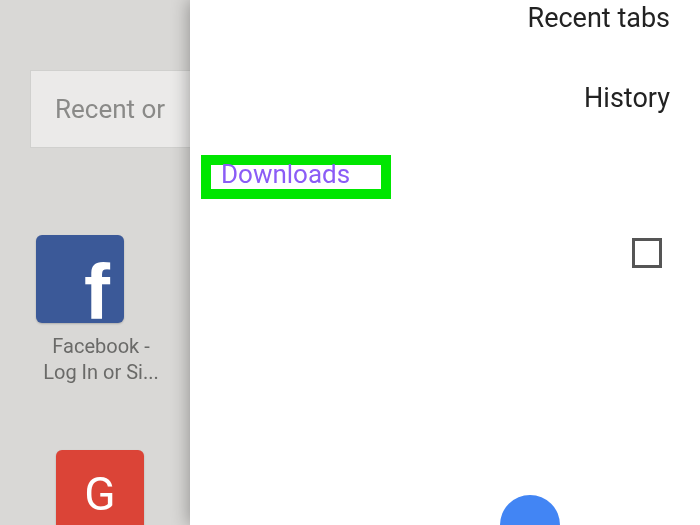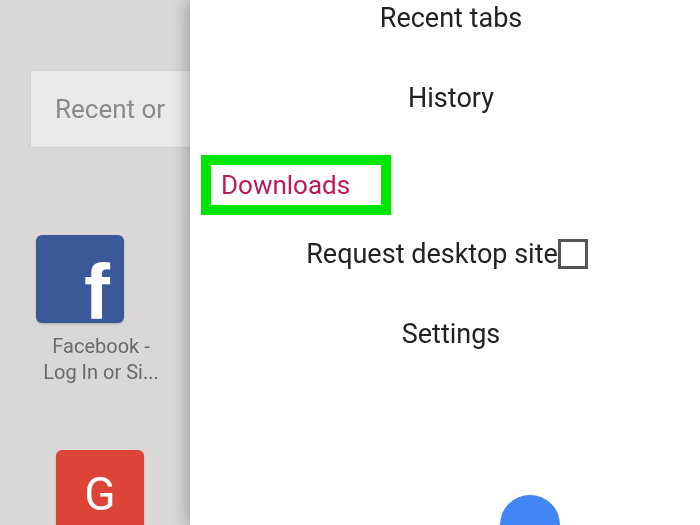--- a/index.html
+++ b/index.html
@@ -90,39 +90,39 @@
       height: 525px;
       background: white;
       box-shadow: -2px 0 16px rgba(0,0,0,0.3);
     }
     .menu-item {
       padding: 24px 30px 24px 42px;
       font-size: 27px;
       color: #222;
       display: flex;
       align-items: center;
-      justify-content: center;
+      justify-content: flex-end;
       cursor: pointer;
     }
     .menu-item.first {
       padding-top: 2px;
       padding-bottom: 24px;
     }
     .highlight-box {
       position: absolute;
       left: 11px;
       top: 155px;
       width: 190px;
-      height: 60px;
+      height: 44px;
       border: 10px solid #00e600;
       display: flex;
-      align-items: center;
+      align-items: flex-end;
       padding-left: 10px;
       font-size: 26px;
-      color: #be185d;
+      color: #8b5cf6;
       background: white;
       z-index: 10;
     }
     .checkbox-empty {
       width: 30px;
       height: 30px;
       border: 3px solid #555;
       margin-right: 8px;
     }
     .partial-circle {
@@ -160,21 +160,17 @@
     <span>History</span>
   </div>
 
   <div class="highlight-box">
     <span>Downloads</span>
   </div>
 
   <div style="height:76px"></div>
 
   <div class="menu-item">
-    <span>Request desktop site</span>
     <span class="checkbox-empty"></span>
-  </div>
-  <div class="menu-item">
-    <span>Settings</span>
   </div>
 
   <div class="partial-circle"></div>
 </div>
 
 </body></html>

